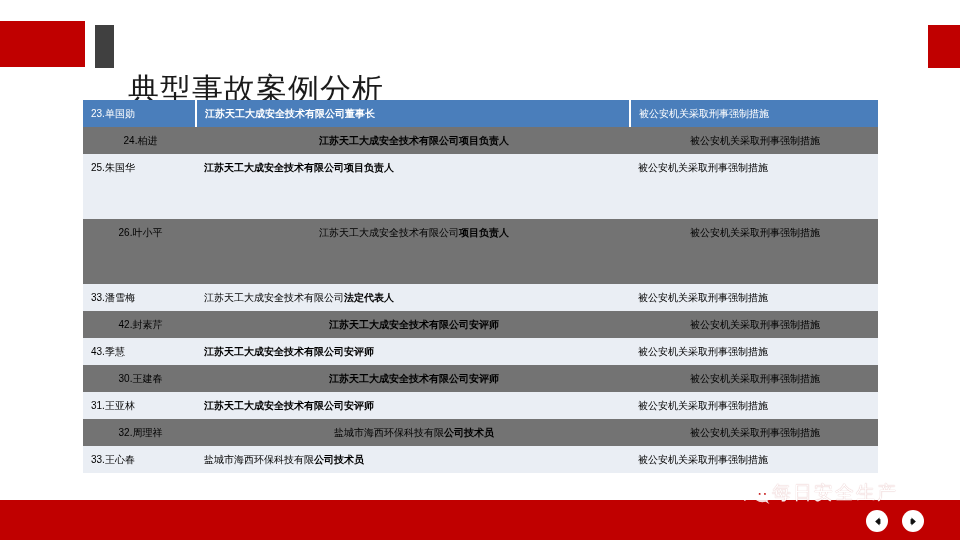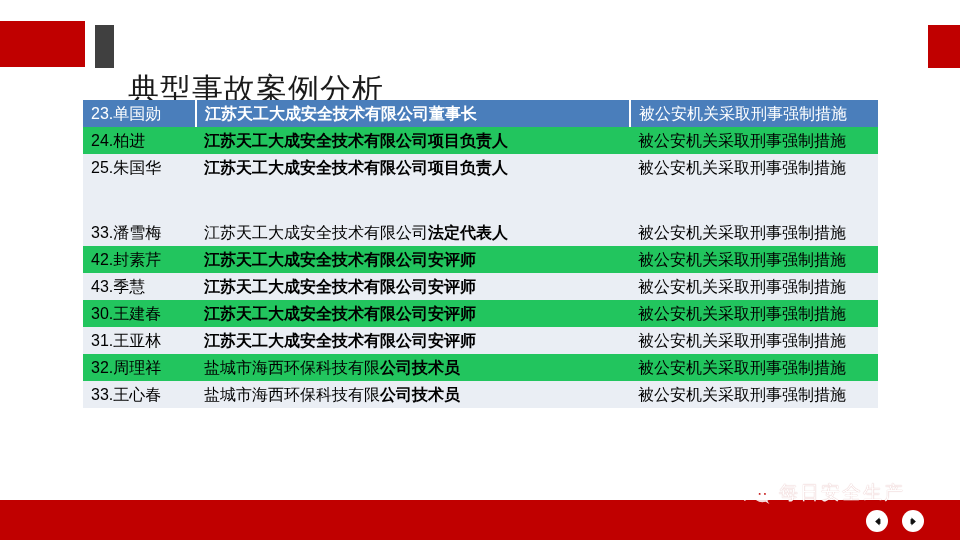--- a/index.html
+++ b/index.html
@@ -64,21 +64,21 @@
     background: #c00000;
   }
 
   
   .watermark {
     position: absolute;
     left: 742px;
     top: 480px;
     display: flex;
     align-items: center;
-    gap: 7px;
+    gap: 0;
     opacity: 0.92;
   }
   .wm-logo {
     width: 30px;
     height: 26px;
     position: relative;
     flex: none;
   }
   .wm-text {
     font-size: 19px;
@@ -115,40 +115,40 @@
     width: 795px;
   }
   table.case-table {
     border-collapse: collapse;
     width: 795px;
     table-layout: fixed;
   }
   table.case-table td {
     vertical-align: top;
     padding: 4px 6px 3px 8px;
-    font-size: 16px;
+    font-size: 10px;
     color: #000000;
     line-height: 20px;
     border: none;
   }
   col.c-name  { width: 113px; }
   col.c-role  { width: 434px; }
   col.c-meas  { width: 248px; }
 
   td.name-cell { font-size: 15px; white-space: nowrap; }
   td.role-cell { padding-left: 10px; }
   td.meas-cell { padding-left: 10px; white-space: nowrap; }
 
   
   td.name-cell { border-right: 2px solid #ffffff; }
   td.role-cell { border-right: 2px solid #ffffff; }
 
   
   tr.row-hl td   { background: #4a7ebb; color: #ffffff; }
-  tr.row-dark td { background: #22c55e; }
+  tr.row-dark td { background: #737373; text-align: center; }
   tr.row-lite td { background: #eaeef4; }
 
   tr.row-hl td.name-cell,
   tr.row-hl td.role-cell { border-right: 2px solid #ffffff; }
 
   .bold { font-weight: bold; }
 
   
   tr.tall td { padding-bottom: 41px; }
 </style>
@@ -175,20 +175,25 @@
           <td class="meas-cell">被公安机关采取刑事强制措施</td>
         </tr>
         <tr class="row-dark">
           <td class="name-cell">24.柏进</td>
           <td class="role-cell"><span class="bold">江苏天工大成安全技术有限公司</span><span class="bold">项目负责人</span></td>
           <td class="meas-cell">被公安机关采取刑事强制措施</td>
         </tr>
         <tr class="row-lite tall">
           <td class="name-cell">25.朱国华</td>
           <td class="role-cell"><span class="bold">江苏天工大成安全技术有限公司</span><span class="bold">项目负责人</span></td>
+          <td class="meas-cell">被公安机关采取刑事强制措施</td>
+        </tr>
+        <tr class="row-dark tall">
+          <td class="name-cell">26.叶小平</td>
+          <td class="role-cell"><span>江苏天工大成安全技术有限公司</span><span class="bold">项目负责人</span></td>
           <td class="meas-cell">被公安机关采取刑事强制措施</td>
         </tr>
         <tr class="row-lite">
           <td class="name-cell">33.潘雪梅</td>
           <td class="role-cell"><span>江苏天工大成安全技术有限公司</span><span class="bold">法定代表人</span></td>
           <td class="meas-cell">被公安机关采取刑事强制措施</td>
         </tr>
         <tr class="row-dark">
           <td class="name-cell">42.封素芹</td>
           <td class="role-cell"><span class="bold">江苏天工大成安全技术有限公司</span><span class="bold">安评师</span></td>

